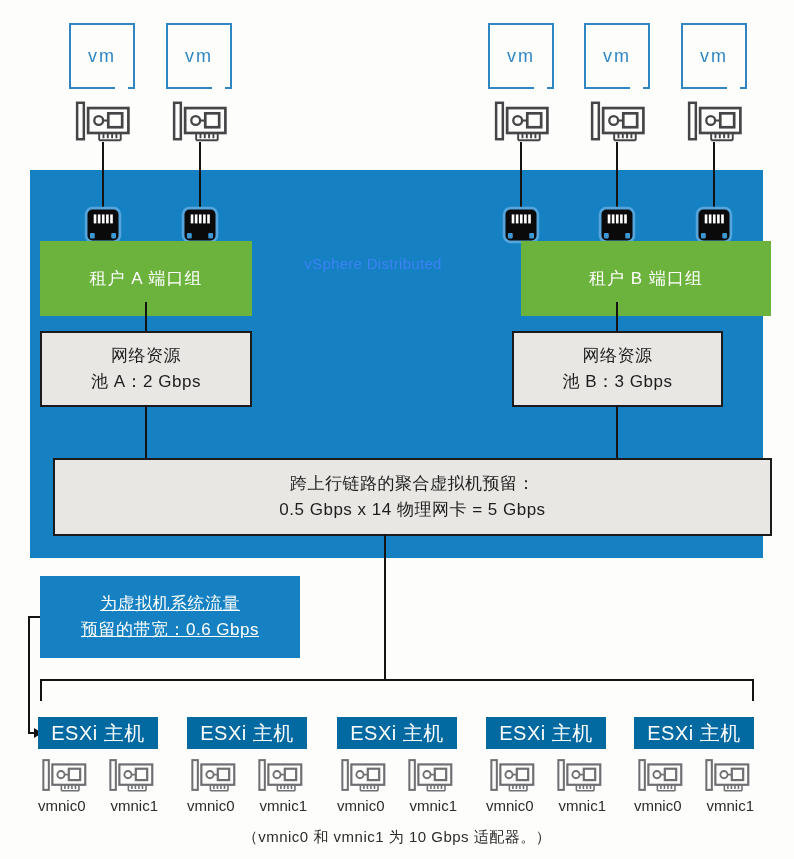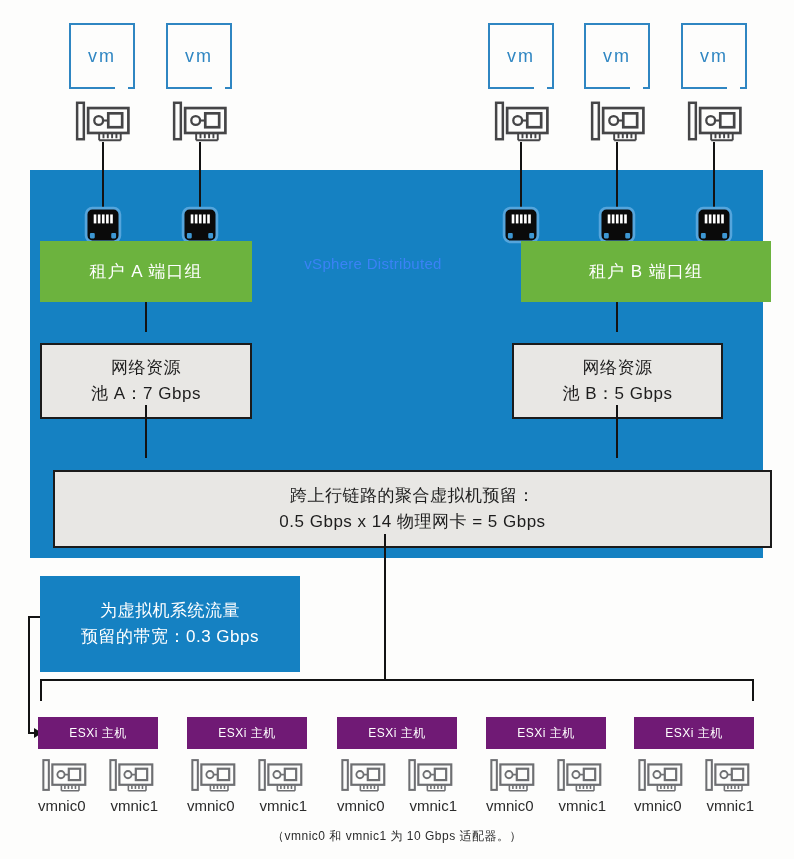--- a/index.html
+++ b/index.html
@@ -26,55 +26,55 @@
   }
   
   .nic{width:58px;height:46px;}
   .nic-dark{color:#454547;}
   .nic-gray{color:#6e6f72;}
   .nic-small{width:47px;height:38px;}
   
   .port{width:38px;height:38px;top:206px;}
   
   .green-box{
-    top:241px;height:61px;background:#6CB33E;color:#fff;font-size:17px;
+    top:241px;height:75px;background:#6CB33E;color:#fff;font-size:17px;
     display:flex;align-items:center;justify-content:center;letter-spacing:1px;
   }
   
   .gray-box{
     background:#E8E7E4;border:2px solid #1b1b1b;color:#1d1d1d;font-size:17px;
     display:flex;flex-direction:column;align-items:center;justify-content:center;
-    line-height:26px;letter-spacing:.5px;margin-top:12px;
+    line-height:26px;letter-spacing:.5px;
   }
   
   .sys-box{
-    left:40px;top:576px;width:260px;height:96px;background:#1581C2;color:#fff;
+    left:40px;top:576px;width:260px;height:82px;background:#1581C2;color:#fff;
     font-size:17px;display:flex;flex-direction:column;align-items:center;justify-content:center;
-    line-height:26px;letter-spacing:.5px;
+    line-height:26px;letter-spacing:.5px;text-decoration:underline;
   }
   
   .line{background:#131313;}
   .v{width:2px;}
   .h{height:2px;}
   .arrow-right{
     width:0;height:0;border-left:8px solid #131313;
     border-top:5px solid transparent;border-bottom:5px solid transparent;
   }
   
   .host{top:717px;width:120px;}
   .esxi-box{
-    height:32px;background:#701a75;color:#fff;font-size:12px;
+    height:32px;background:#0369a1;color:#fff;font-size:20px;
     display:flex;align-items:center;justify-content:center;letter-spacing:.5px;
   }
   .nic-row{display:flex;justify-content:space-between;padding:0 3px;margin-top:7px;}
   .nic-labels{display:flex;justify-content:space-between;margin-top:3px;
     font-size:15px;color:#2b2b2b;}
   
   .caption{
-    left:0;top:828px;width:794px;text-align:center;color:#2b2b2b;font-size:12px;letter-spacing:.5px;
+    left:0;top:828px;width:794px;text-align:center;color:#2b2b2b;font-size:15px;letter-spacing:.5px;
   }
 </style>
 </head>
 <body>
 
 <svg width="0" height="0" style="position:absolute">
   <defs>
     <g id="nic-shape" fill="none" stroke="currentColor">
       <rect x="3" y="5" width="7" height="38" stroke-width="2.6"></rect>
       <rect x="14.5" y="10.5" width="42" height="26" stroke-width="2.8"></rect>
@@ -161,40 +161,40 @@
 
 <div class="abs switch-title">
   <div>vSphere Distributed</div>
 </div>
 
 <div class="abs line v" style="left:145px;top:302px;height:30px"></div>
 <div class="abs line v" style="left:616px;top:302px;height:30px"></div>
 
 <div class="abs gray-box" style="left:40px;top:331px;width:208px;height:72px">
   <div>网络资源</div>
-  <div>池 A：7 Gbps</div>
+  <div>池 A：2 Gbps</div>
 </div>
 <div class="abs gray-box" style="left:512px;top:331px;width:207px;height:72px">
   <div>网络资源</div>
-  <div>池 B：5 Gbps</div>
+  <div>池 B：3 Gbps</div>
 </div>
 
 <div class="abs line v" style="left:145px;top:405px;height:53px"></div>
 <div class="abs line v" style="left:616px;top:405px;height:53px"></div>
 
 <div class="abs gray-box" style="left:53px;top:458px;width:715px;height:74px">
   <div>跨上行链路的聚合虚拟机预留：</div>
   <div>0.5 Gbps x 14 物理网卡 = 5 Gbps</div>
 </div>
 
 <div class="abs line v" style="left:384px;top:534px;height:147px"></div>
 
 <div class="abs sys-box">
   <div>为虚拟机系统流量</div>
-  <div>预留的带宽：0.3 Gbps</div>
+  <div>预留的带宽：0.6 Gbps</div>
 </div>
 
 <div class="abs line h" style="left:28px;top:616px;width:12px"></div>
 <div class="abs line v" style="left:28px;top:616px;height:118px"></div>
 <div class="abs line h" style="left:28px;top:732px;width:7px"></div>
 <div class="abs arrow-right" style="left:34px;top:728px"></div>
 
 <div class="abs line h" style="left:40px;top:679px;width:714px"></div>
 <div class="abs line v" style="left:40px;top:679px;height:22px"></div>
 <div class="abs line v" style="left:752px;top:679px;height:22px"></div>

